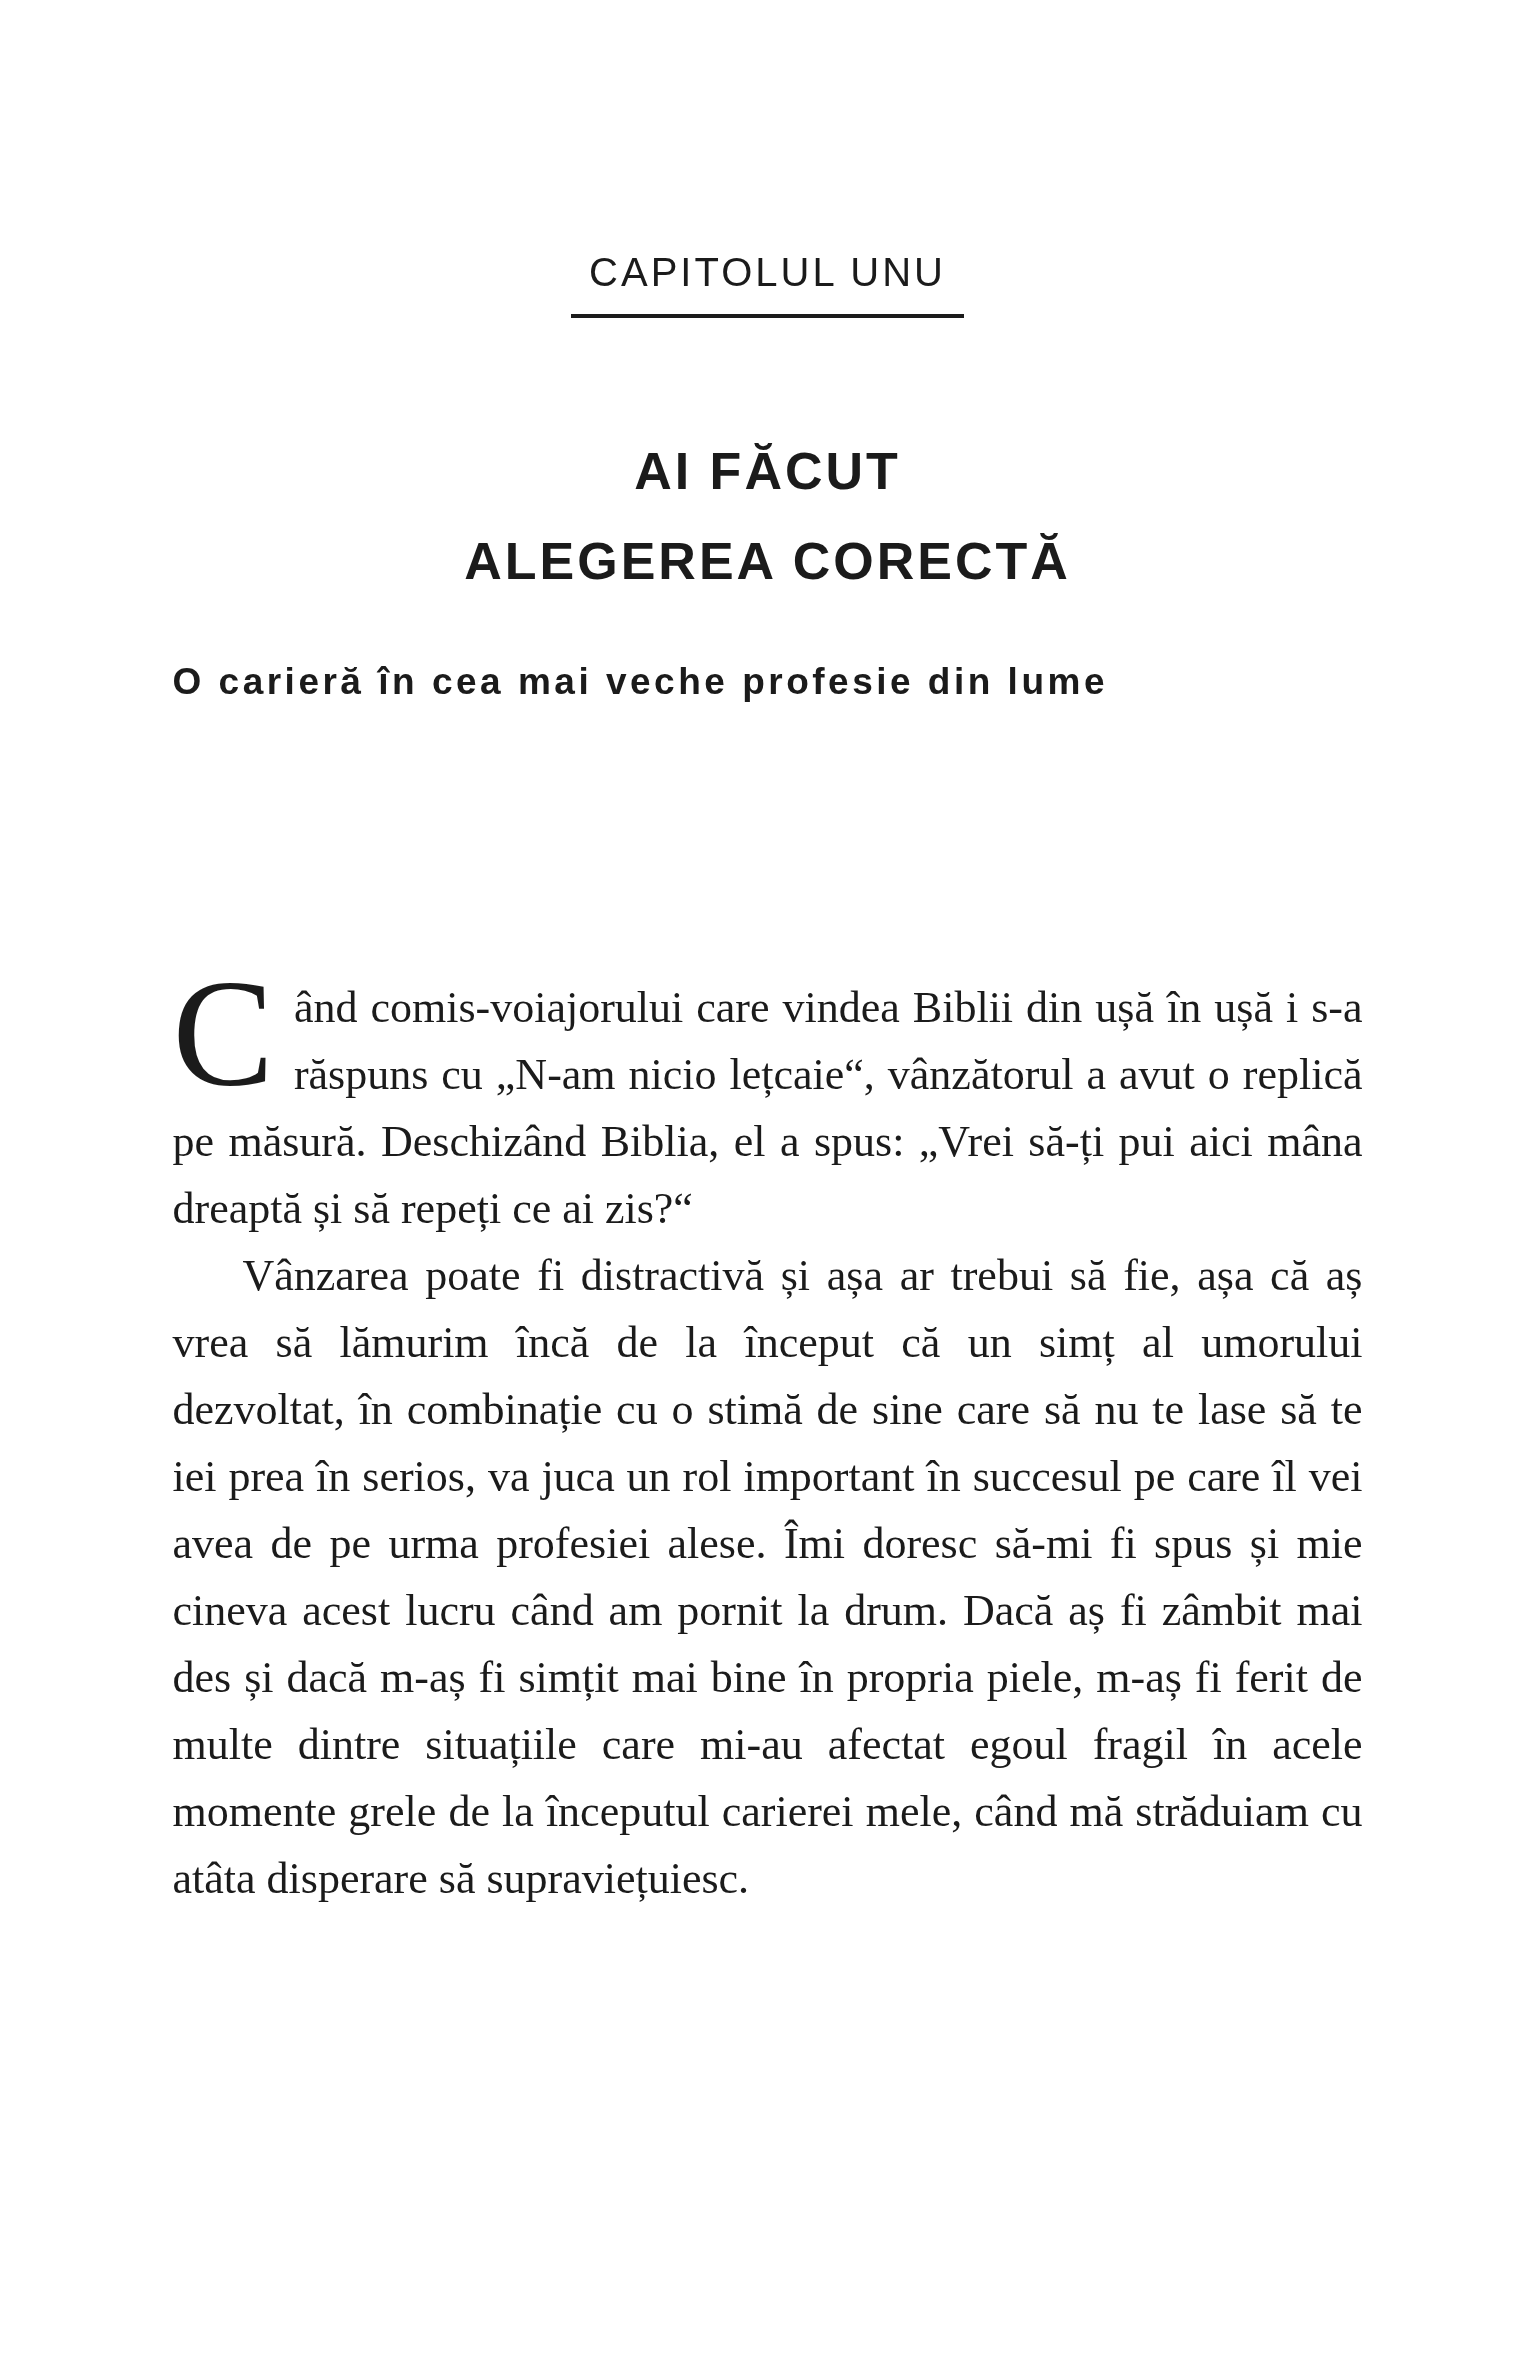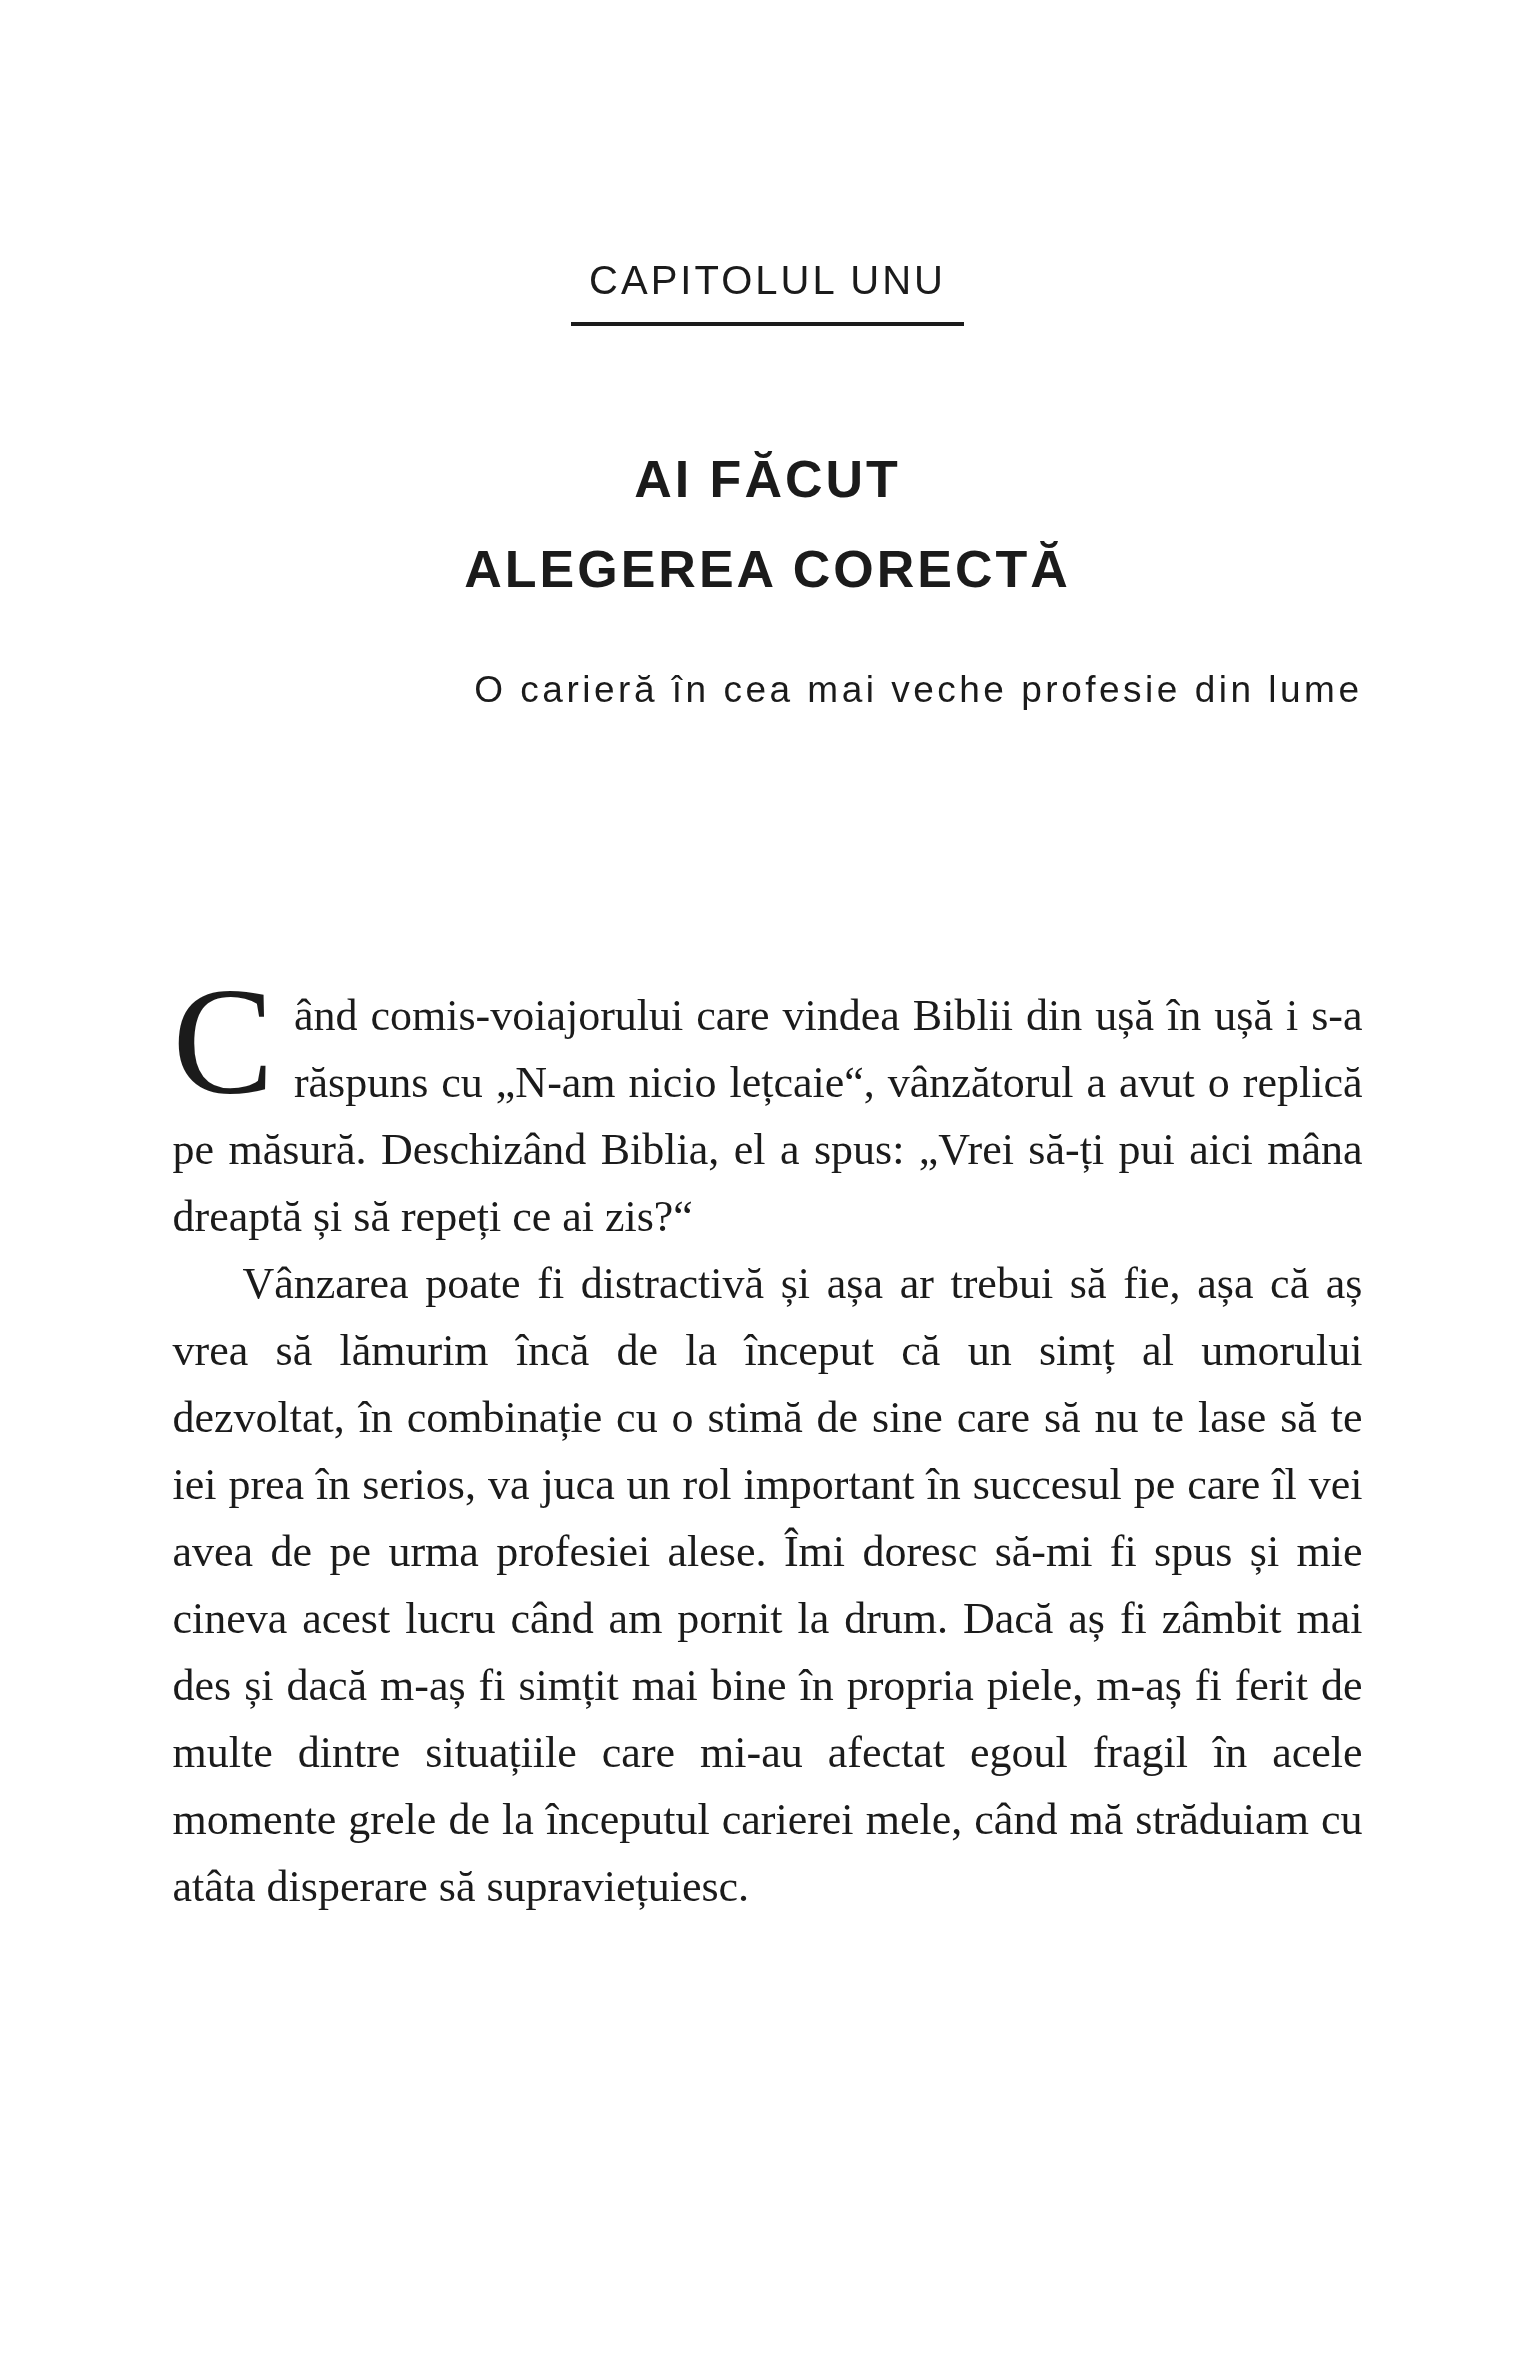--- a/index.html
+++ b/index.html
@@ -13,21 +13,21 @@
   }
   body {
     width: 1535px;
     height: 2362px;
     position: relative;
     overflow: hidden;
     color: var(--text);
   }
   .page {
     width: 1190px;
-    margin: 8px auto;
+    margin: 0 auto;
     padding-top: 252px;
   }
   .kicker-wrap {
     text-align: center;
   }
   .kicker {
     display: inline-block;
     font-family: "Liberation Sans", sans-serif;
     font-size: 40px;
     line-height: 40px;
@@ -43,23 +43,23 @@
     font-family: "Liberation Sans", sans-serif;
     font-weight: 700;
     font-size: 52px;
     line-height: 90px;
     letter-spacing: 3px;
     color: var(--text);
   }
   .title span { display: block; }
   .subtitle {
     margin-top: 52px;
-    text-align: right;
+    text-align: left;
     font-family: "Liberation Sans", sans-serif;
-    font-weight: 400;
+    font-weight: 700;
     font-size: 37px;
     line-height: 48px;
     letter-spacing: 3.5px;
     color: var(--text);
   }
   .body-text {
     margin-top: 268px;
     font-family: "Liberation Serif", serif;
     font-size: 44px;
     line-height: 67px;

